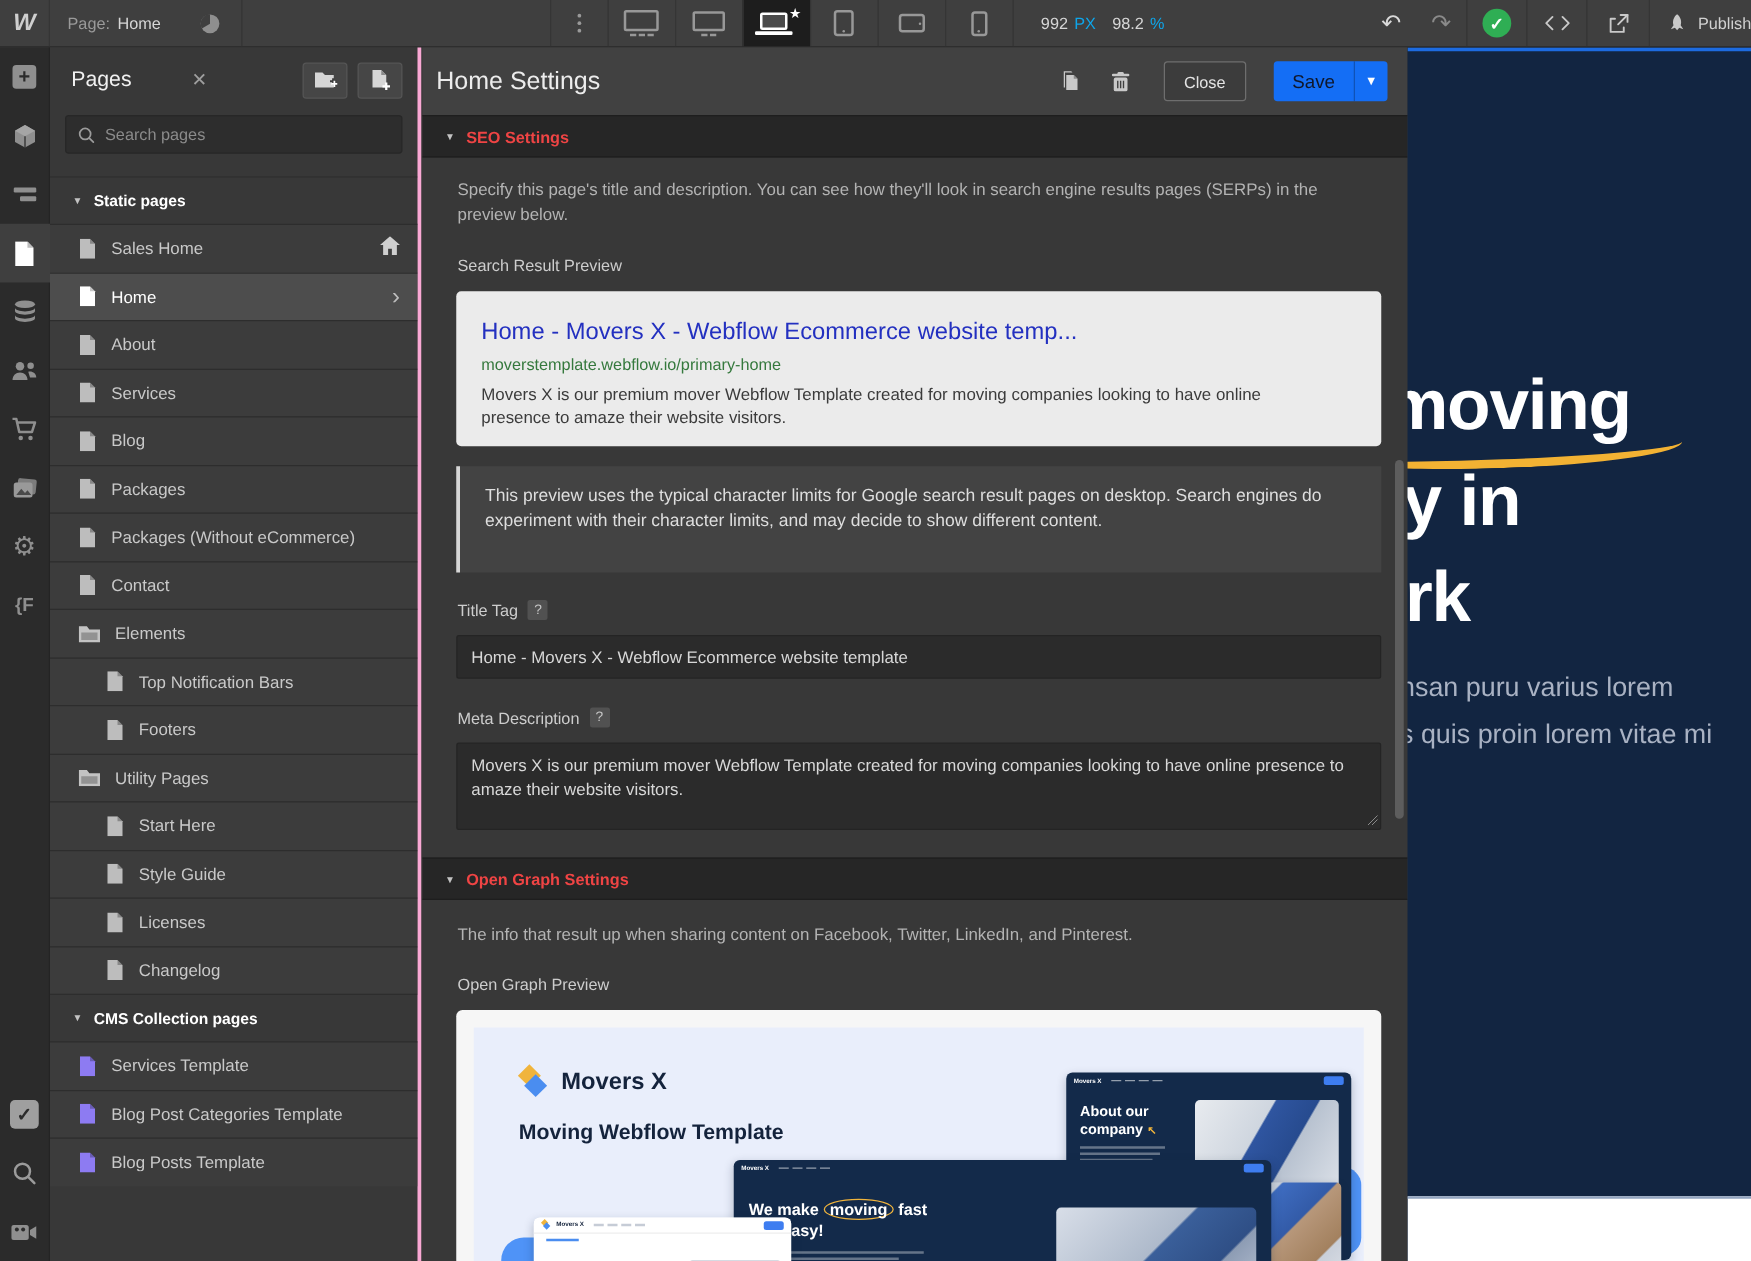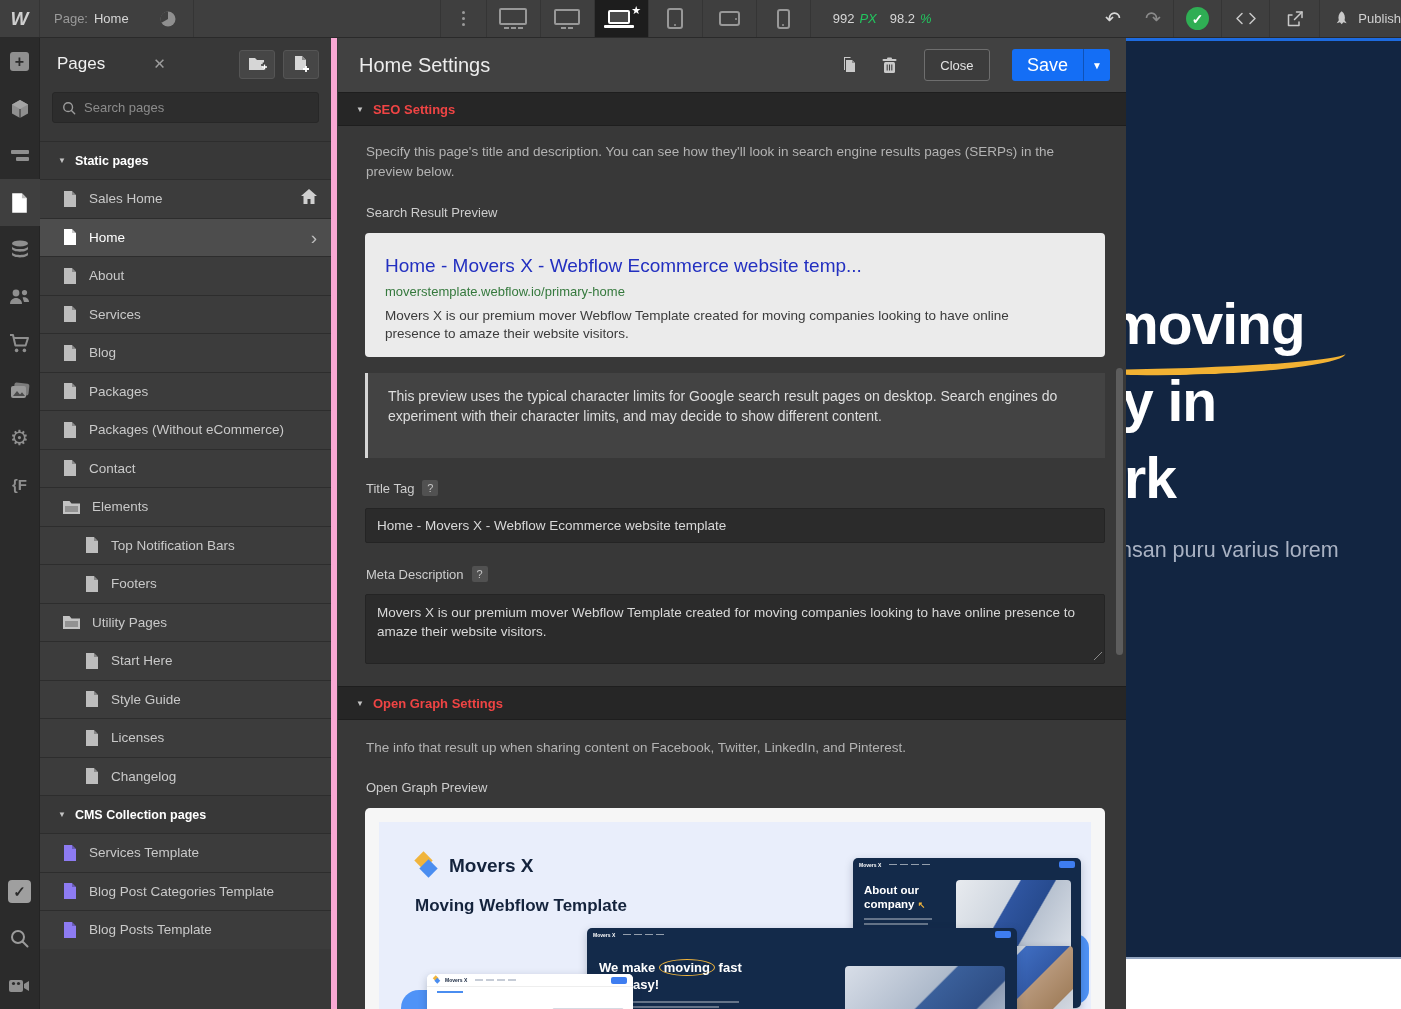--- a/index.html
+++ b/index.html
@@ -27,21 +27,21 @@
   .laptop-body { width:22px; height:14px; border:2px solid #fff; border-radius:2px; background:#4a4a4a; }
   .laptop-base { width:30px; height:3px; background:#fff; border-radius:1px; margin:1px 0 0 -4px; }
   .laptop-star { position:absolute; top:-6px; right:-7px; color:#fff; font-size:11px; }
   .tab-p { width:16px; height:21px; border:2px solid #989898; border-radius:3px; position:relative; }
   .tab-p:after { content:""; position:absolute; bottom:1px; left:50%; margin-left:-1px; width:2px; height:2px; border-radius:50%; background:#989898; }
   .tab-l { width:21px; height:15px; border:2px solid #989898; border-radius:3px; position:relative; }
   .tab-l:after { content:""; position:absolute; right:1px; top:50%; margin-top:-1px; width:2px; height:2px; border-radius:50%; background:#989898; }
   .phone { width:13px; height:20px; border:2px solid #989898; border-radius:3px; position:relative; }
   .phone:after { content:""; position:absolute; bottom:1px; left:50%; margin-left:-1px; width:2px; height:2px; border-radius:50%; background:#989898; }
   .tb-metrics { display:flex; align-items:center; gap:5px; font-size:13px; padding:0 0 0 22px; border-left:1px solid #353535; }
-  .tb-metrics .muted { color:#22c55e;font-style:italic; }
+  .tb-metrics .muted { color:#0ea5e9; }
   .tb-right { margin-left:auto; display:flex; align-items:stretch; }
   .tb-ic { width:40px; display:flex; align-items:center; justify-content:center; }
   .tb-ic.sep { border-left:1px solid #353535; }
   .undo-g { font-size:19px; color:#d9d9d9; } .redo-g { font-size:19px; color:#8a8a8a; }
   .check-circle { width:23px; height:23px; border-radius:50%; background:#2fae54; color:#fff; font-size:14px; font-weight:bold;
                   display:flex; align-items:center; justify-content:center; }
   .publish { display:flex; align-items:center; gap:9px; padding:0 0 0 14px; border-left:1px solid #353535; font-size:13px; color:#d0d0d0; width:82px; overflow:hidden; white-space:nowrap; }
 
   
   .rail { position:absolute; top:38px; left:0; width:40px; height:971px; background:#2b2b2b; border-right:1px solid #242424;
@@ -51,21 +51,21 @@
   .rail svg { display:block; }
   .rail-spacer { flex:1; }
   .plus-box { width:19px; height:19px; background:#8f8f8f; border-radius:3px; color:#2b2b2b; font-weight:bold; font-size:16px;
               display:flex; align-items:center; justify-content:center; line-height:1; }
   .gear-glyph { font-size:21px; color:#8f8f8f; line-height:1; }
   .cf-glyph { font-size:15px; color:#8f8f8f; font-weight:bold; }
   .audit-box { width:23px; height:23px; background:#9f9f9f; border-radius:4px; color:#2b2b2b; font-weight:bold; font-size:15px;
                display:flex; align-items:center; justify-content:center; }
 
   
-  .pages-panel { position:absolute; top:38px; left:40px; width:297px; height:971px; background:#383838; border-right:6px solid #f9a8d4; }
+  .pages-panel { position:absolute; top:38px; left:40px; width:297px; height:971px; background:#383838; border-right:3px solid #f9a8d4; }
   .pp-header { height:52px; display:flex; align-items:center; padding:0 12px 0 17px; }
   .pp-title { font-size:17px; color:#f1f1f1; }
   .pp-close { margin-left:48px; color:#9e9e9e; font-size:15px; cursor:default; }
   .pp-btns { margin-left:auto; display:flex; gap:8px; }
   .pp-iconbtn { width:36px; height:29px; background:#464646; border:1px solid #555; border-radius:3px;
                 display:flex; align-items:center; justify-content:center; }
   .pp-search { margin:2px 12px 10px 12px; height:31px; background:#2d2d2d; border:1px solid #272727; border-radius:3px;
                display:flex; align-items:center; gap:8px; padding:0 9px; }
   .pp-search input { background:transparent; border:none; outline:none; color:#c9c9c9; font-size:13px; width:200px;
                      font-family:"Liberation Sans",sans-serif; }
@@ -81,28 +81,28 @@
   .pg-row.sel .lbl { color:#fff; }
   .pg-row .trail { color:#c9c9c9; }
   .pg-row .chev { font-size:19px; line-height:1; color:#bdbdbd; }
   .ic-doc path { fill:#bdbdbd; } .ic-doc .fold { fill:rgba(0,0,0,.28); }
   .pg-row.sel .ic-doc path { fill:#fff; } .pg-row.sel .ic-doc .fold { fill:rgba(0,0,0,.22); }
   .ic-doc.purple path { fill:#8d7bf2; } .ic-doc.purple .fold { fill:rgba(0,0,0,.25); }
   .ic-folder path { fill:#c3c3c3; }
 
   
   .settings { position:absolute; top:38px; left:338px; width:788px; height:971px; background:#383838; }
-  .st-header { position:absolute; top:0; left:0; right:0; height:54px; background:#414141; display:flex; align-items:center; padding:0 16px 0 21px; }
+  .st-header { position:absolute; top:0; left:0; right:0; height:54px; background:#414141; display:flex; align-items:center; padding:0 16px 0 11px; }
   .st-title { font-size:20px; color:#ececec; }
   .st-actions { margin-left:auto; display:flex; align-items:center; gap:16px; }
   .st-iconbtn { display:flex; align-items:center; justify-content:center; width:24px; height:24px; }
   .btn-close { width:66px; height:32px; background:#3c3c3c; border:1px solid #6e6e6e; border-radius:3px; color:#e3e3e3;
                font-size:13px; display:flex; align-items:center; justify-content:center; margin-left:6px; }
   .btn-save { display:flex; height:32px; border-radius:3px; overflow:hidden; background:#146ef5; margin-left:6px; }
-  .btn-save .main { padding:0 15px; color:#ffffff; font-size:18px; display:flex; align-items:center; }
+  .btn-save .main { padding:0 15px; color:#0f172a; font-size:15px; display:flex; align-items:center; }
   .btn-save .drop { width:27px; border-left:1px solid rgba(0,0,0,.25); color:#fff; font-size:10px;
                     display:flex; align-items:center; justify-content:center; }
   .sec-bar { position:absolute; left:0; right:0; height:34px; background:#262626; border-top:1px solid #1e1e1e; border-bottom:1px solid #1e1e1e;
              display:flex; align-items:center; gap:9px; padding-left:18px; }
   .sec-bar .tri { color:#c3c3c3; font-size:8px; }
   .sec-bar span { color:#ef4444; font-weight:bold; font-size:13px; }
   .st-desc { position:absolute; left:28px; width:712px; color:#b3b3b3; font-size:13.5px; line-height:20px; }
   .st-label { position:absolute; left:28px; color:#cdcdcd; font-size:13px; display:flex; align-items:center; gap:8px; }
   .help-badge { width:16px; height:16px; background:#515151; border-radius:2px; color:#c4c4c4; font-size:11px;
                 display:flex; align-items:center; justify-content:center; }
@@ -682,16 +682,17 @@
     <div class="st-scroll"></div>
   </section>
 
   <section class="canvas">
     <div class="canvas-topline"></div>
     <div class="hero-line" style="left:-18px; top:253px">moving</div>
     <div class="hero-swoosh"></div>
     <div class="hero-line" style="left:-4px; top:330px">y in</div>
     <div class="hero-line" style="left:-2px; top:407px">rk</div>
     <div class="hero-p" style="left:-6px; top:500px">nsan puru varius lorem</div>
+    <div class="hero-p" style="left:-6px; top:537px">s quis proin lorem vitae mi</div>
     <div class="canvas-white"></div>
   </section>
 
 </div>
 
 </body></html>

